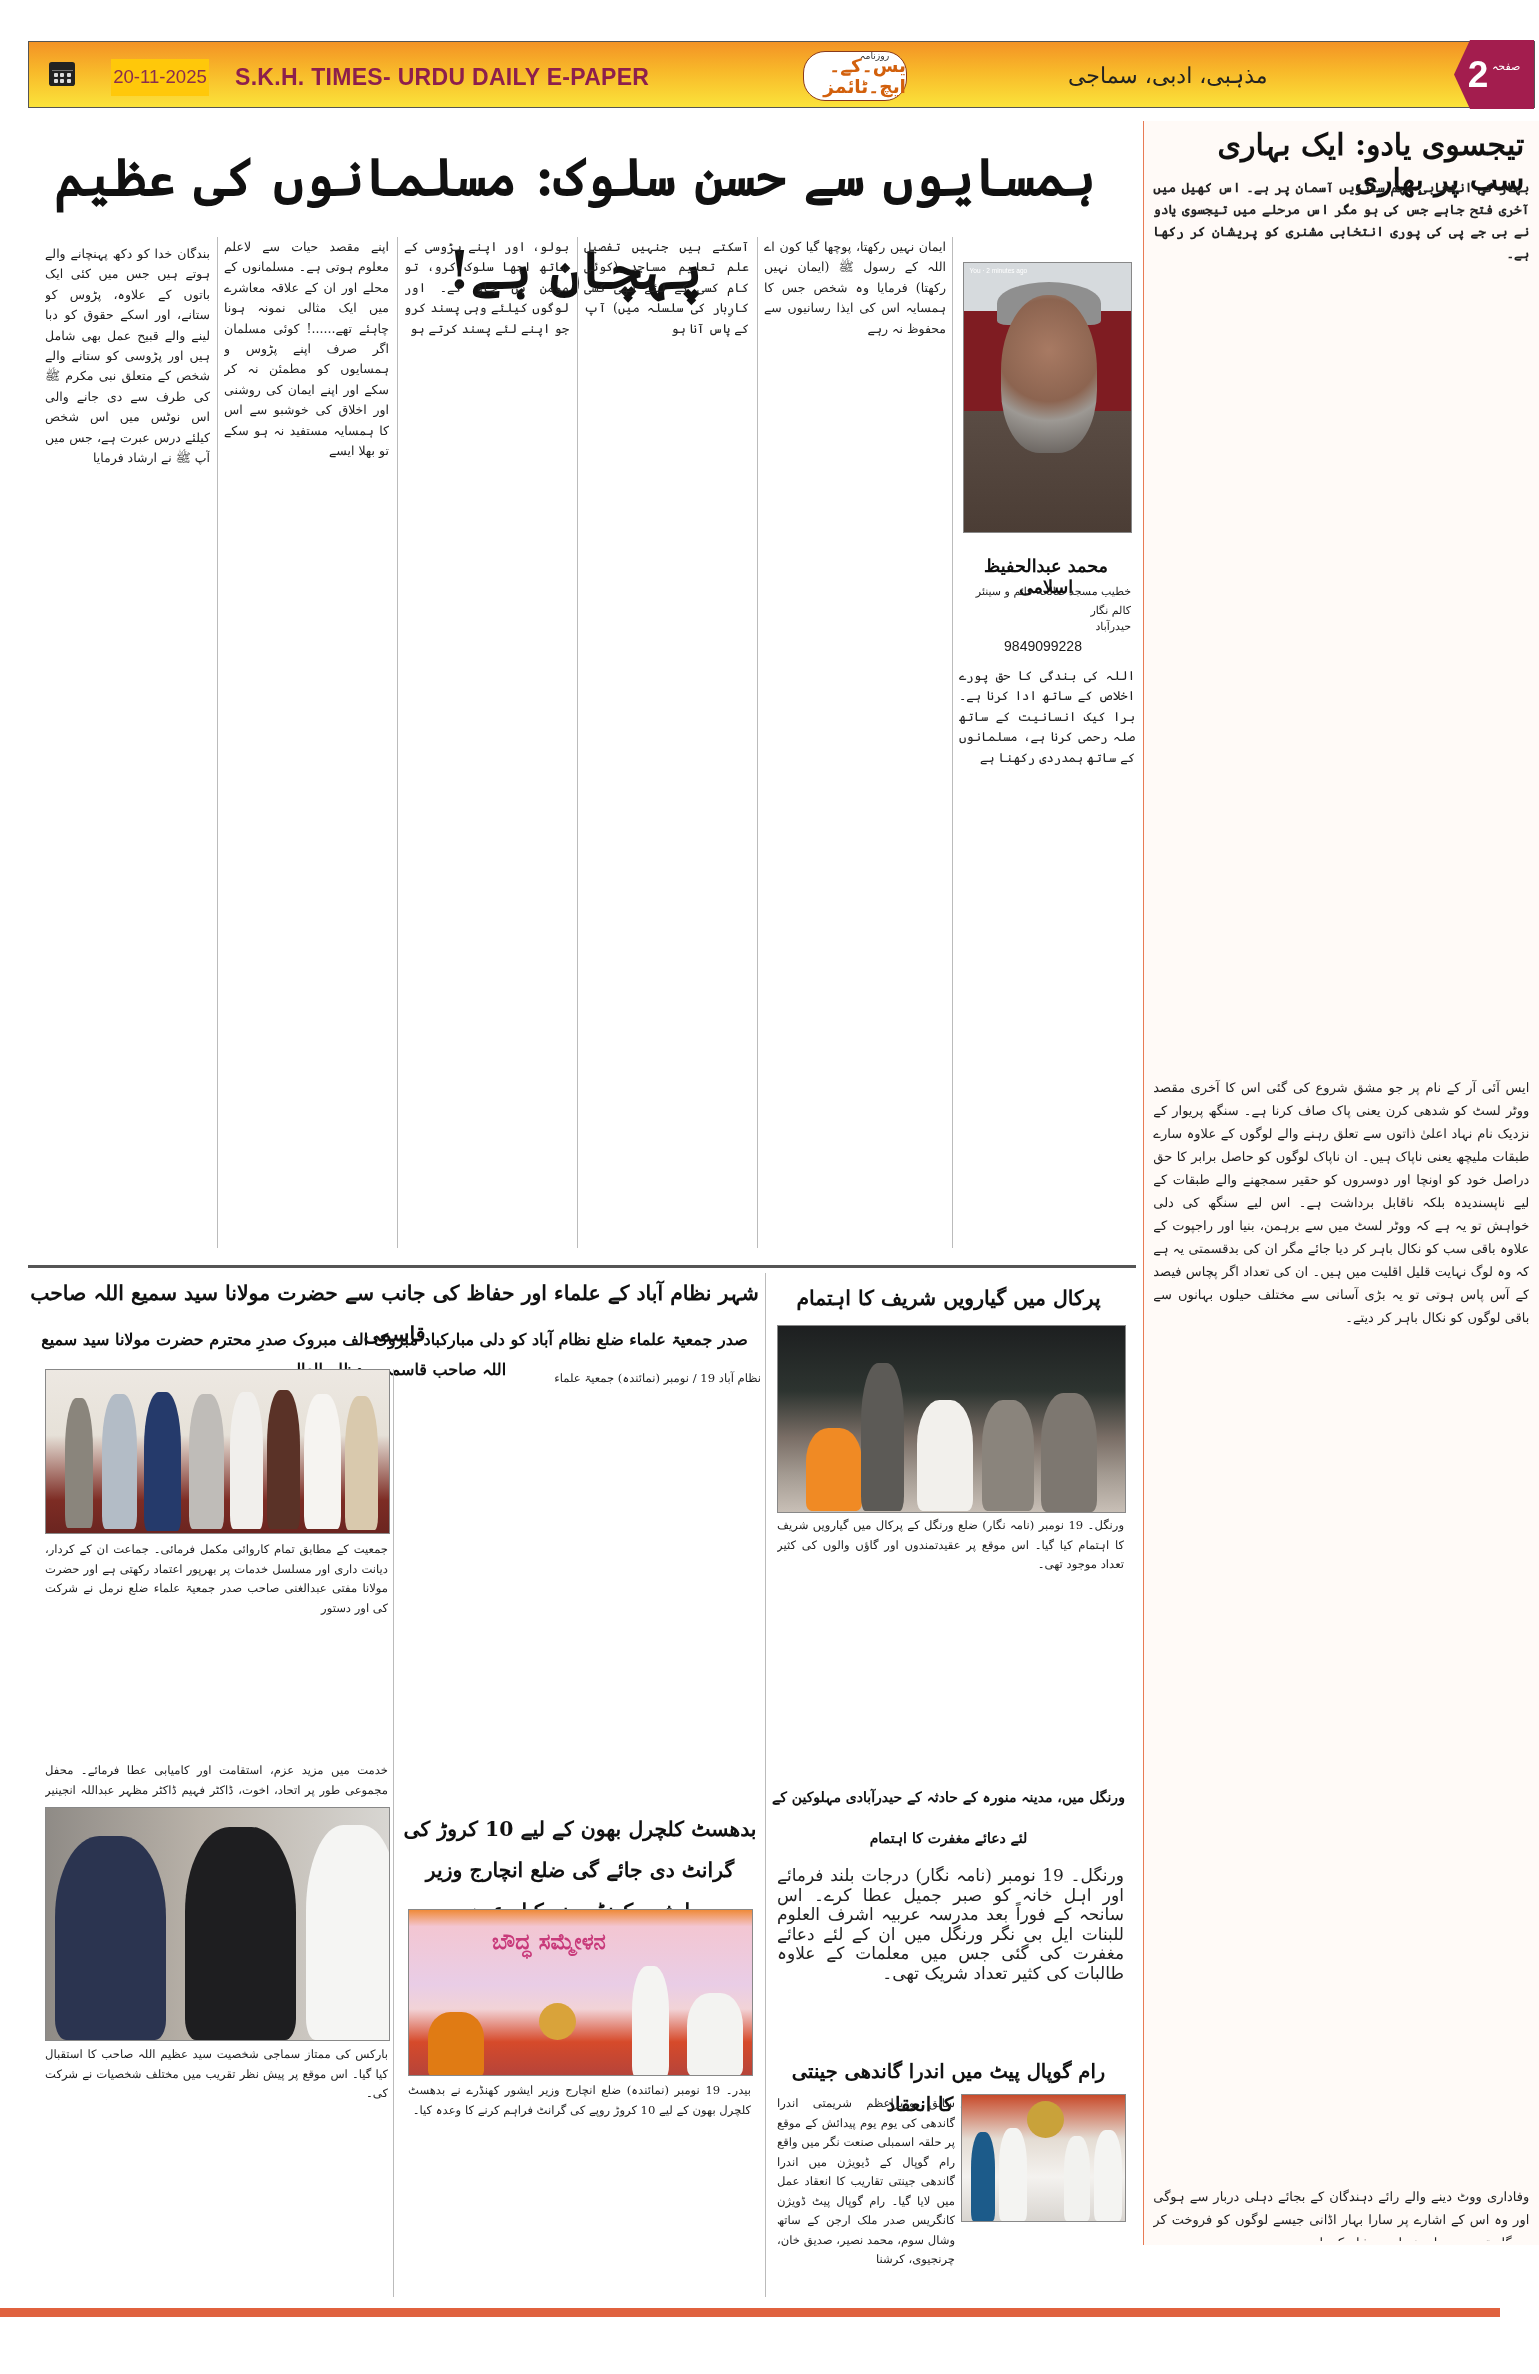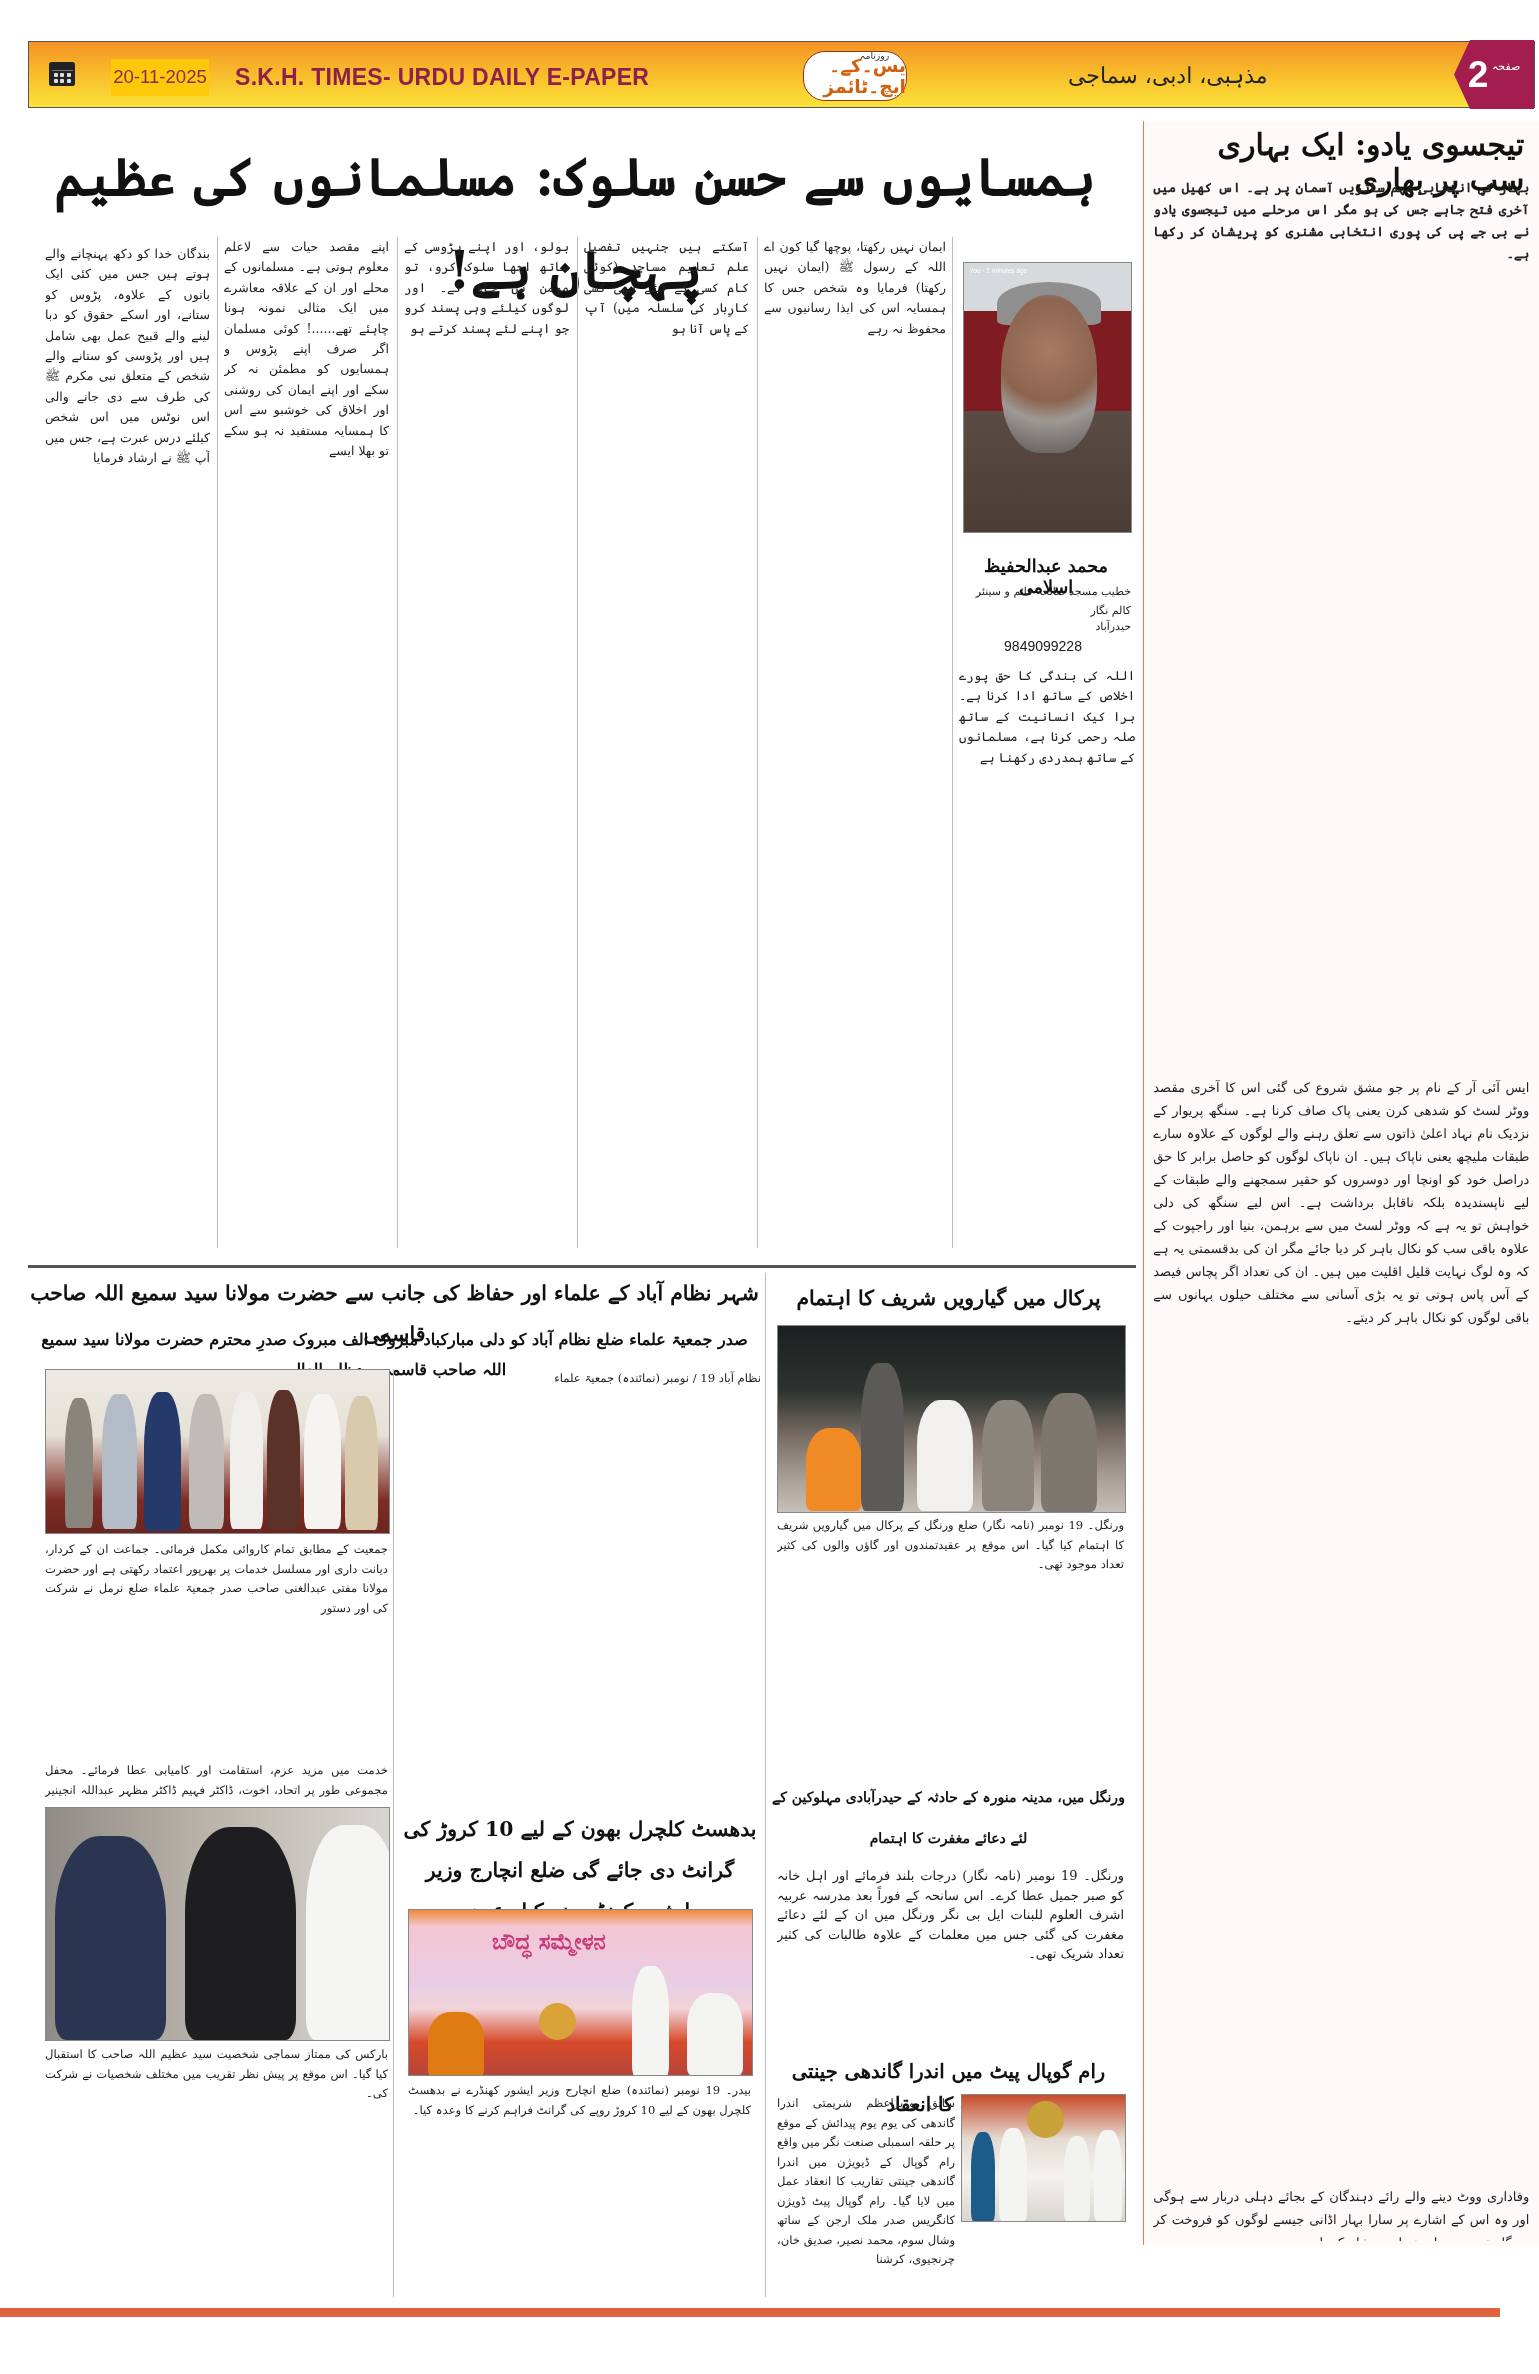--- a/index.html
+++ b/index.html
@@ -170,21 +170,21 @@
 <div class="abs photo ph-group2" style="left:777px; top:1325px; width:347px; height:186px;">
   <div class="person" style="left:28px;top:102px;width:56px;height:83px;background:#f08a24"></div>
   <div class="person" style="left:83px;top:37px;width:43px;height:148px;background:#5c5a56"></div>
   <div class="person" style="left:139px;top:74px;width:56px;height:111px;background:#f2f0ec"></div>
   <div class="person" style="left:204px;top:74px;width:52px;height:111px;background:#8a847c"></div>
   <div class="person" style="left:263px;top:67px;width:56px;height:119px;background:#7d7770"></div>
 </div>
 <div class="abs col-text" style="left:777px; top:1516px; width:347px; height:237px; font-size:11.6px; line-height:19.5px;">ورنگل۔ 19 نومبر (نامہ نگار) ضلع ورنگل کے پرکال میں گیارویں شریف کا اہتمام کیا گیا۔ اس موقع پر عقیدتمندوں اور گاؤں والوں کی کثیر تعداد موجود تھی۔</div>
 
 <div class="abs head" style="left:770px; top:1777px; width:357px; font-size:14px; line-height:41px;">ورنگل میں، مدینہ منورہ کے حادثہ کے حیدرآبادی مہلوکین کے لئے دعائے مغفرت کا اہتمام</div>
-<div class="abs col-text" style="left:777px; top:1866px; width:347px; height:176px; font-size:13px; line-height:19.5px;">ورنگل۔ 19 نومبر (نامہ نگار) درجات بلند فرمائے اور اہل خانہ کو صبر جمیل عطا کرے۔ اس سانحہ کے فوراً بعد مدرسہ عربیہ اشرف العلوم للبنات ایل بی نگر ورنگل میں ان کے لئے دعائے مغفرت کی گئی جس میں معلمات کے علاوہ طالبات کی کثیر تعداد شریک تھی۔</div>
+<div class="abs col-text" style="left:777px; top:1866px; width:347px; height:176px; font-size:17px; line-height:19.5px;">ورنگل۔ 19 نومبر (نامہ نگار) درجات بلند فرمائے اور اہل خانہ کو صبر جمیل عطا کرے۔ اس سانحہ کے فوراً بعد مدرسہ عربیہ اشرف العلوم للبنات ایل بی نگر ورنگل میں ان کے لئے دعائے مغفرت کی گئی جس میں معلمات کے علاوہ طالبات کی کثیر تعداد شریک تھی۔</div>
 
 <div class="abs head" style="left:770px; top:2055px; width:357px; font-size:19.5px; line-height:33px;">رام گوپال پیٹ میں اندرا گاندھی جینتی تقریب کا انعقاد</div>
 <div class="abs photo ph-gandhi" style="left:961px; top:2094px; width:163px; height:126px;">
   <div class="person" style="left:65px;top:5.6px;width:37px;height:37px;background:#c9a23a;border-radius:50%"></div>
   <div class="person" style="left:9.3px;top:37px;width:24px;height:89px;background:#1c5b8a"></div>
   <div class="person" style="left:37px;top:33px;width:28px;height:93px;background:#f4f4f2"></div>
   <div class="person" style="left:102px;top:41px;width:26px;height:85px;background:#f2f2ef"></div>
   <div class="person" style="left:132px;top:35px;width:28px;height:91px;background:#f4f4f2"></div>
 </div>
 <div class="abs col-text" style="left:777px; top:2094px; width:178px; height:204px; font-size:11.6px; line-height:19.5px;">سابق وزیراعظم شریمتی اندرا گاندھی کی یوم یوم پیدائش کے موقع پر حلقہ اسمبلی صنعت نگر میں واقع رام گوپال کے ڈیویژن میں اندرا گاندھی جینتی تقاریب کا انعقاد عمل میں لایا گیا۔ رام گوپال پیٹ ڈویژن کانگریس صدر ملک ارجن کے ساتھ وشال سوم، محمد نصیر، صدیق خان، چرنجیوی، کرشنا</div>

